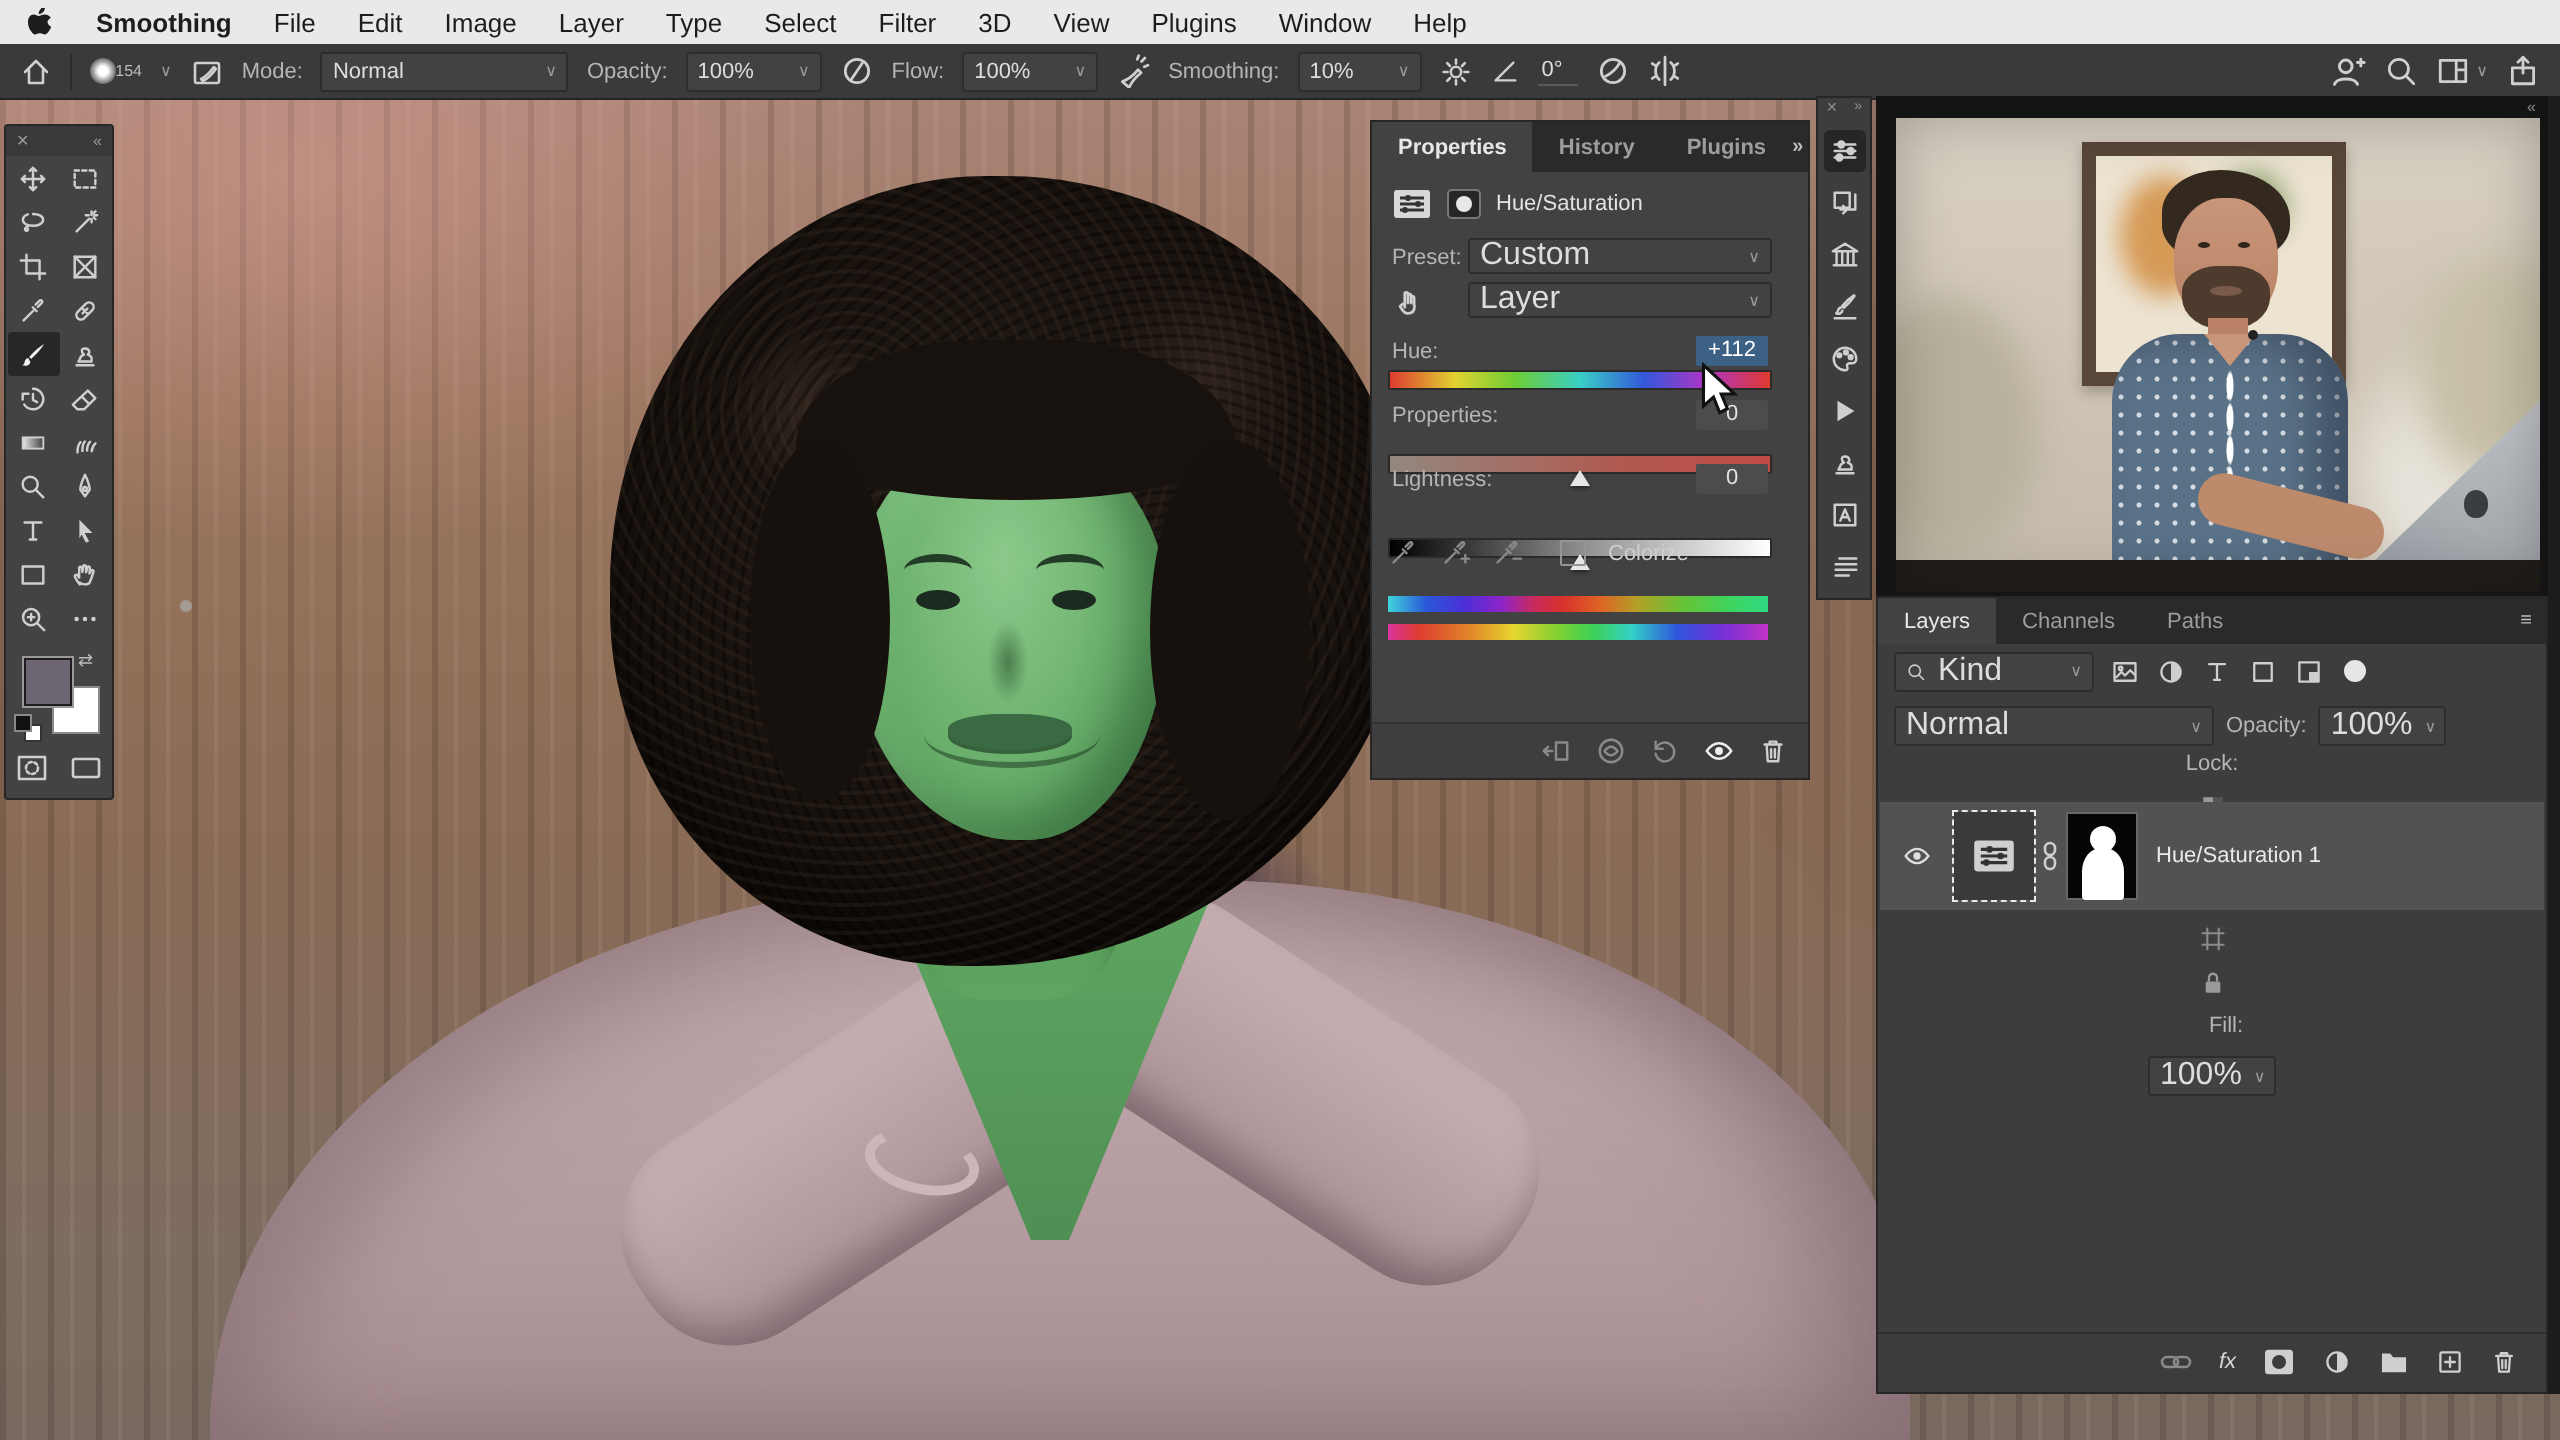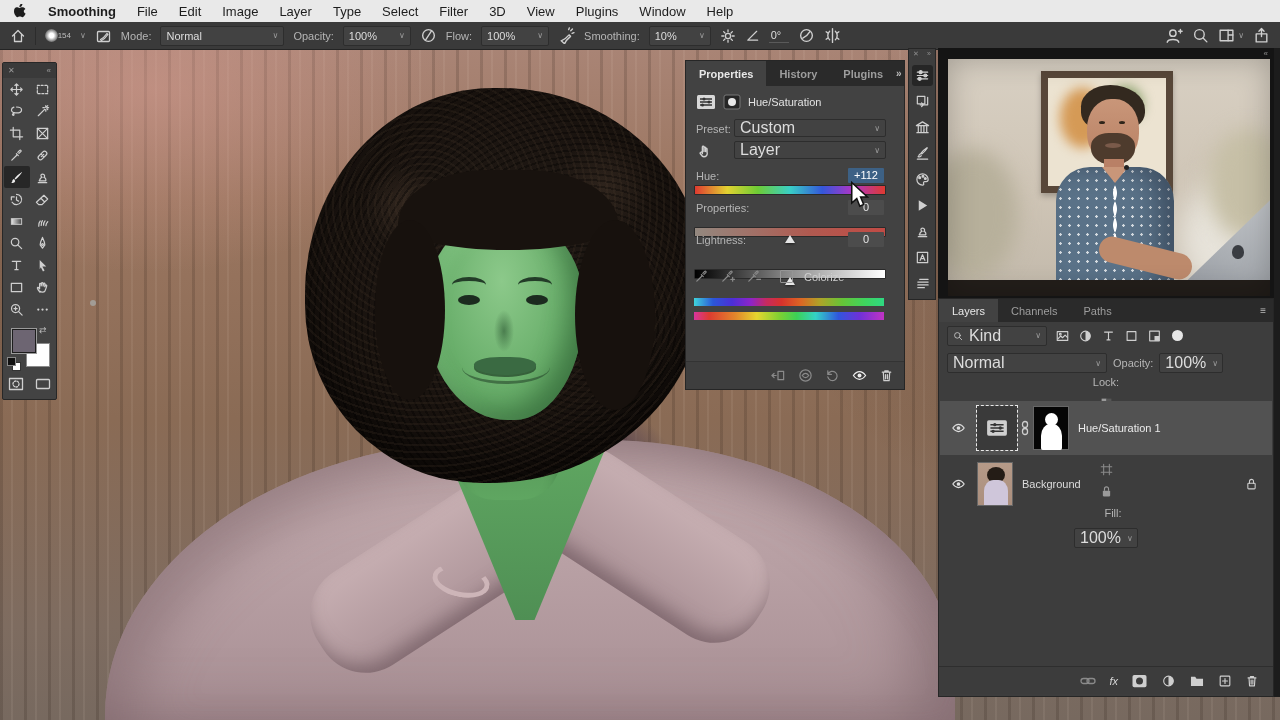--- a/index.html
+++ b/index.html
@@ -765,40 +765,20 @@
             <rect x="2.5" y="1.5" width="5" height="6" rx="2.5"></rect>
             <rect x="2.5" y="8.5" width="5" height="6" rx="2.5"></rect>
           </svg>
         </span>
       <div class="thumbbox" style="width:36px;height:44px;background:#050505;position:relative;border:1px solid #666;">
         <div class="abs" style="left:11px;top:6px;width:13px;height:13px;border-radius:50%;background:#fff;"></div>
         <div class="abs" style="left:7px;top:17px;width:21px;height:26px;border-radius:45% 45% 8% 8%;background:#fff;"></div>
       </div>
       <span style="margin-left:9px;font-size:11px;color:#eaeaea;">Hue/Saturation 1</span>
     </div>
-    <div class="lrow" style="top:158px;">
-      <span style="margin:0 10px;">
-          <svg width="17" height="14" viewBox="0 0 16 16">
-            <path fill="none" stroke="#dedede" stroke-width="1.3" d="M1.5 8C3.5 5.2 6 3.9 8 3.9S12.5 5.2 14.5 8C12.5 10.8 10 12.1 8 12.1S3.5 10.8 1.5 8z"></path>
-            <circle cx="8" cy="8" r="2.1" fill="#dedede"></circle>
-          </svg>
-        </span>
-      <div class="thumbbox" style="width:36px;height:44px;border:1px solid #666;position:relative;overflow:hidden;
-           background:linear-gradient(180deg,#b59a88 0%,#ab8f7e 100%);">
-        <div class="abs" style="left:9px;top:4px;width:18px;height:16px;border-radius:50%;background:#241c16;"></div>
-        <div class="abs" style="left:6px;top:17px;width:24px;height:27px;border-radius:40% 40% 0 0;background:#cfc6da;"></div>
-      </div>
-      <span style="margin-left:9px;font-size:11px;color:#dcdcdc;">Background</span>
-      <span style="margin-left:auto;margin-right:14px;">
-          <svg class="ic" width="13" height="14" viewBox="0 0 16 16">
-            <rect x="3.5" y="7" width="9" height="7" rx="1"></rect>
-            <path d="M5.5 7V4.8a2.5 2.5 0 015 0V7"></path>
-          </svg>
-        </span>
-    </div>
 
     <div class="abs" style="left:0;right:0;bottom:2px;height:27px;border-top:1px solid #2e2e2e;background:#3c3c3c;
          display:flex;align-items:center;justify-content:flex-end;gap:13px;padding-right:14px;">
       <span class="dim">
           <svg class="ic" width="16" height="12" viewBox="0 0 16 12">
             <rect x="1" y="3.5" width="8" height="5" rx="2.5"></rect>
             <rect x="7" y="3.5" width="8" height="5" rx="2.5"></rect>
           </svg>
         </span>
       <span style="font-size:11px;font-style:italic;color:#d6d6d6;">fx</span>

